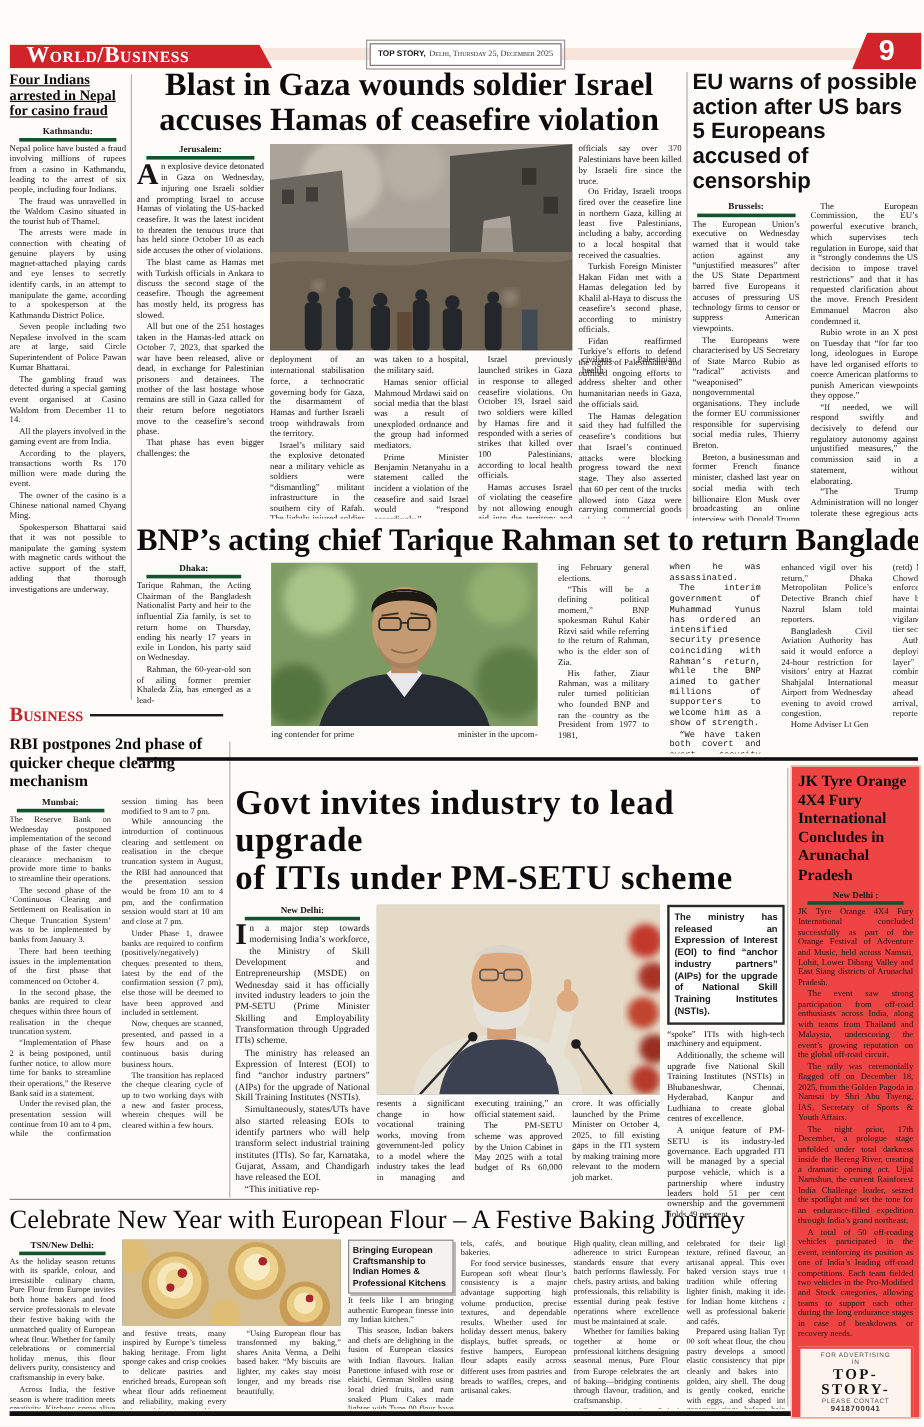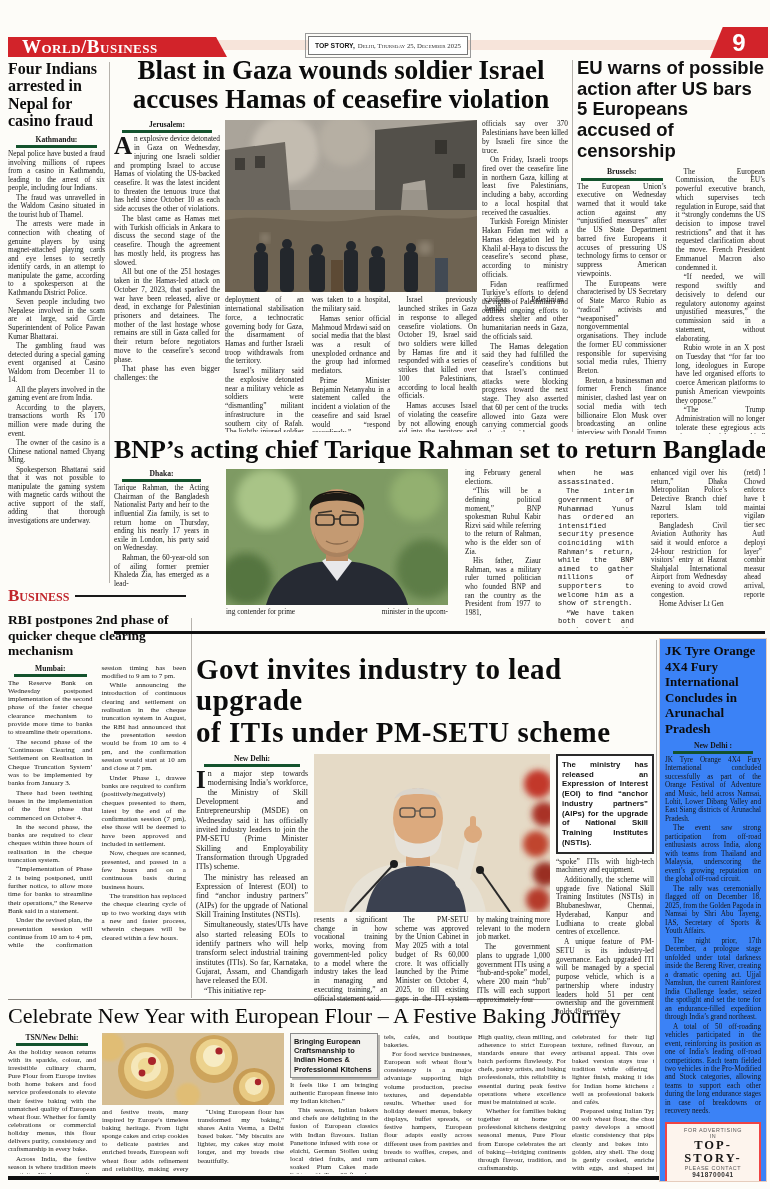--- a/index.html
+++ b/index.html
@@ -38,21 +38,21 @@
   .photo svg{display:block;width:100%;height:100%;}
 
   .bizlabel{display:flex;align-items:center;gap:6px;}
   .bizlabel span{color:#c1272d;font-variant:small-caps;font-weight:700;font-size:17px;}
   .bizlabel i{flex:1;border-top:2px solid #1a1a1a;}
 
   .ministrybox{border:2px solid #2a2a2a;background:#fff;padding:4px;
       font-family:"Liberation Sans",sans-serif;font-weight:700;font-size:7.8px;line-height:1.25;text-align:justify;}
   .quotebox{border:1px solid #8a8a8a;background:#f3f2ee;box-shadow:2px 2px 0 #b9b7b2;padding:3px;
       font-family:"Liberation Sans",sans-serif;font-weight:700;font-size:7.4px;line-height:1.25;}
-  .jkcol{background:#3b82f6;border:1px solid #e6cdbd;padding:4px 5px;}
+  .jkcol{background:#ef4444;border:1px solid #e6cdbd;padding:4px 5px;}
   .adbox{border:2px solid #ef4444;background:#fdf4ed;text-align:center;padding:3px 16px;}
   .adbox .small{font-family:"Liberation Sans",sans-serif;font-size:5.4px;letter-spacing:.6px;color:#555;}
   .adbox .big{font-weight:700;font-size:12.5px;letter-spacing:2px;line-height:1.05;}
   .caprow{display:flex;justify-content:space-between;font-size:7.3px;margin-top:2px;}
 </style>
 </head>
 <body>
 
 <div class="page">
 
@@ -70,21 +70,21 @@
 
   <div class="vrule" style="left:109px;top:62px;height:521px;"></div>
   <div class="vrule" style="left:572px;top:60px;height:372px;"></div>
   <div class="vrule" style="left:191px;top:618px;height:380px;"></div>
   <div class="vrule" style="left:656px;top:640px;height:532px;"></div>
   <div class="hrule" style="left:8px;top:999px;width:646px;"></div>
   <div class="thickrule" style="left:114px;top:631px;width:651px;height:3px;"></div>
   <div class="thickrule" style="left:8px;top:1176px;width:757px;height:4px;"></div>
 
   <div class="abs" style="left:8px;top:60px;width:97px;height:524px;overflow:hidden;">
-    <div class="hl" style="font-size:16px;margin-bottom:6px;">Four Indians arrested in Nepal for casino fraud</div>
+    <div class="hl" style="font-size:12px;margin-bottom:6px;text-decoration:underline;">Four Indians arrested in Nepal for casino fraud</div>
     <div class="dateline">Kathmandu:</div>
     <div class="body" style="font-size:7.25px;">
         <p>Nepal police have busted a fraud involving millions of rupees from a casino in Kathmandu, leading to the arrest of six people, including four Indians.</p>
         <p>The fraud was unravelled in the Waldom Casino situated in the tourist hub of Thamel.</p>
         <p>The arrests were made in connection with cheating of genuine players by using magnet-attached playing cards and eye lenses to secretly identify cards, in an attempt to manipulate the game, according to a spokesperson at the Kathmandu District Police.</p>
         <p>Seven people including two Nepalese involved in the scam are at large, said Circle Superintendent of Police Pawan Kumar Bhattarai.</p>
         <p>The gambling fraud was detected during a special gaming event organised at Casino Waldom from December 11 to 14.</p>
         <p>All the players involved in the gaming event are from India.</p>
         <p>According to the players, transactions worth Rs 170 million were made during the event.</p>
         <p>The owner of the casino is a Chinese national named Chyang Ming.</p>
@@ -168,22 +168,22 @@
 
   <div class="abs" style="left:577px;top:58px;width:188px;height:376px;overflow:hidden;">
     <div style="font-family:'Liberation Sans',sans-serif;font-weight:700;font-size:18.5px;line-height:1.12;color:#101010;margin-bottom:6px;">EU warns of possible action after US bars 5 Europeans accused of censorship</div>
     <div class="body cols2" style="height:292px;">
       <div class="dateline" style="margin:0 4px 2px 4px;">Brussels:</div>
       <div class="body">
           <p>The European Union’s executive on Wednesday warned that it would take action against any “unjustified measures” after the US State Department barred five Europeans it accuses of pressuring US technology firms to censor or suppress American viewpoints.</p>
           <p>The Europeans were characterised by US Secretary of State Marco Rubio as “radical” activists and “weaponised” nongovernmental organisations. They include the former EU commissioner responsible for supervising social media rules, Thierry Breton.</p>
           <p>Breton, a businessman and former French finance minister, clashed last year on social media with tech billionaire Elon Musk over broadcasting an online interview with Donald Trump in the months leading up to the US election.</p>
           <p>The European Commission, the EU’s powerful executive branch, which supervises tech regulation in Europe, said that it “strongly condemns the US decision to impose travel restrictions” and that it has requested clarification about the move. French President Emmanuel Macron also condemned it.</p>
+          <p>Rubio wrote in an X post on Tuesday that “for far too long, ideologues in Europe have led organised efforts to coerce American platforms to punish American viewpoints they oppose.”</p>
           <p>“If needed, we will respond swiftly and decisively to defend our regulatory autonomy against unjustified measures,” the commission said in a statement, without elaborating.</p>
-          <p>Rubio wrote in an X post on Tuesday that “for far too long, ideologues in Europe have led organised efforts to coerce American platforms to punish American viewpoints they oppose.”</p>
           <p>“The Trump Administration will no longer tolerate these egregious acts of extraterritorial censorship,” he posted.</p>
         </div>
     </div>
   </div>
 
   <div class="abs" style="left:114px;top:436px;width:651px;height:192px;overflow:hidden;">
     <div class="hl" style="font-size:26px;font-weight:700;margin-bottom:5px;white-space:nowrap;">BNP’s acting chief Tarique Rahman set to return Bangladesh on Thursday</div>
     <div style="display:flex;gap:17px;">
       <div style="width:95px;flex:none;">
         <div class="dateline">Dhaka:</div>
@@ -322,21 +322,20 @@
             <rect x="156" y="62" width="6" height="16" rx="3" fill="#dcaa7e"></rect>
             <line x1="36" y1="158" x2="78" y2="112" stroke="#2a2a2a" stroke-width="2"></line>
             <circle cx="80" cy="110" r="4" fill="#1d1d1d"></circle>
             <line x1="196" y1="158" x2="168" y2="118" stroke="#2a2a2a" stroke-width="2"></line>
             <circle cx="166" cy="116" r="4" fill="#1d1d1d"></circle>
           </svg>
         </div>
         <div class="body cols3" style="margin-top:4px;height:128px;">
             <p>resents a significant change in how vocational training works, moving from government-led policy to a model where the industry takes the lead in managing and executing training,” an official statement said.</p>
             <p>The PM-SETU scheme was approved by the Union Cabinet in May 2025 with a total budget of Rs 60,000 crore. It was officially launched by the Prime Minister on October 4, 2025, to fill existing gaps in the ITI system by making training more relevant to the modern job market.</p>
-            <p>The government plans to upgrade 1,000 government ITIs using a “hub-and-spoke” model, where 200 main “hub” ITIs will each support approximately four</p>
           </div>
       </div>
       <div style="width:98px;flex:none;">
         <div class="ministrybox">The ministry has released an Expression of Interest (EOI) to find “anchor industry partners” (AIPs) for the upgrade of National Skill Training Institutes (NSTIs).</div>
         <div class="body" style="margin-top:4px;">
             <p>“spoke” ITIs with high-tech machinery and equipment.</p>
             <p>Additionally, the scheme will upgrade five National Skill Training Institutes (NSTIs) in Bhubaneshwar, Chennai, Hyderabad, Kanpur and Ludhiana to create global centres of excellence.</p>
             <p>A unique feature of PM-SETU is its industry-led governance. Each upgraded ITI will be managed by a special purpose vehicle, which is a partnership where industry leaders hold 51 per cent ownership and the government holds 49 per cent.</p>
           </div>
       </div>

